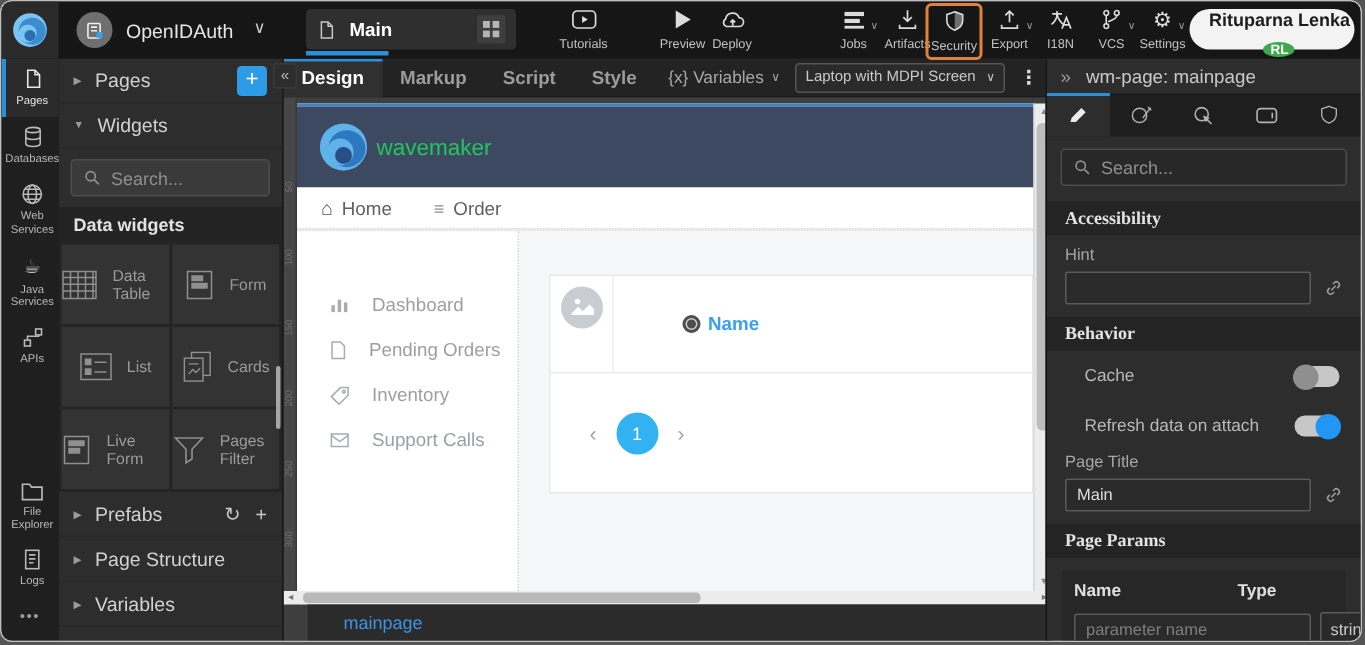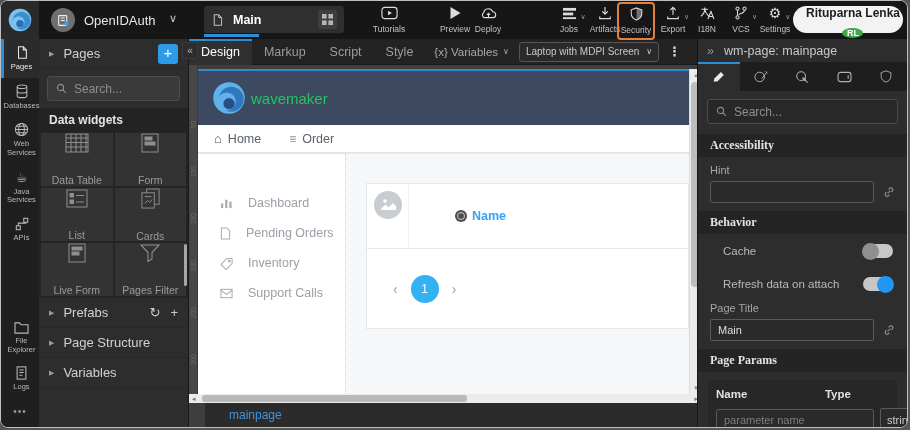--- a/index.html
+++ b/index.html
@@ -36,30 +36,30 @@
 
   
   .lpanel { position: absolute; left: 38px; top: 38px; width: 150px; bottom: 0; background: #2d2d2d; border-right: 1px solid #191919; overflow: hidden; z-index: 9; }
   .lrow { display: flex; align-items: center; height: 30px; padding: 0 10px; color: #d2d2d2; font-size: 13px; gap: 9px; border-bottom: 1px solid #282828; cursor: pointer; }
   .caret { font-size: 7px; color: #9a9a9a; }
   .add-btn { margin-left: auto; width: 20px; height: 20px; background: #2e9be6; border-radius: 3px; color: #fff; font-size: 15px; line-height: 18px; text-align: center; cursor: pointer; }
   .search-wrap { padding: 7px 8px; }
   .searchbox { height: 25px; background: #3a3a3a; border: 1px solid #4c4c4c; border-radius: 3px; display: flex; align-items: center; padding: 0 8px; gap: 7px; color: #8f8f8f; font-size: 12px; }
   .sec-header { height: 23px; background: #232323; color: #e3e3e3; font-weight: bold; font-size: 12px; display: flex; align-items: center; padding: 0 10px; }
   .tiles { display: grid; grid-template-columns: 1fr 1fr; gap: 2px; background: #242424; padding: 2px; }
-  .tile { background: #333; height: 53px; display: flex; flex-direction: column; align-items: center; justify-content: center; gap: 21px; color: #9b9b9b; font-size: 10.5px; cursor: grab; }
+  .tile { background: #333; height: 53px; display: flex; flex-direction: row; align-items: center; justify-content: center; gap: 10px; color: #9b9b9b; font-size: 10.5px; cursor: grab; }
   .tile .ticon { color: #8f8f8f; }
   .lrow-icons { margin-left: auto; display: flex; gap: 10px; color: #c9c9c9; font-size: 13px; }
   .lp-scroll { position: absolute; right: 1px; top: 205px; width: 3px; height: 42px; background: #cfcfcf; border-radius: 2px; opacity: .75; }
   .collapse-btn { position: absolute; left: 181px; top: 41px; width: 16px; height: 17px; background: #2d2d2d; border: 1px solid #3a3a3a; border-radius: 2px; color: #b9b9b9; font-size: 10px; display: flex; align-items: center; justify-content: center; z-index: 30; cursor: pointer; }
 
   
   .center { position: absolute; left: 188px; top: 38px; width: 512px; bottom: 0; background: #3e3e3e; }
   .canvas-toolbar { position: absolute; top: 0; left: 0; right: 0; height: 26px; background: #232323; display: flex; align-items: center; border-bottom: 1px solid #1a1a1a; }
-  .ctab { height: 26px; display: flex; align-items: center; padding: 0 12px; color: #9c9c9c; font-size: 12.5px; cursor: pointer; }
+  .ctab { height: 26px; display: flex; align-items: center; padding: 0 12px; color: #9c9c9c; font-size: 12.5px; cursor: pointer; font-weight: bold; }
   .ctab.active { background: #303030; color: #fff; box-shadow: inset 0 2px 0 #2a8fd8; }
   .variables-dd { color: #a8a8a8; font-size: 11.5px; margin-left: 9px; display: flex; align-items: center; gap: 5px; cursor: pointer; white-space: nowrap; }
   .device-select { margin-left: 10px; height: 20px; border: 1px solid #555; border-radius: 3px; background: #2a2a2a; color: #c9c9c9; font-size: 10px; display: flex; align-items: center; padding: 0 6px; gap: 7px; cursor: pointer; white-space: nowrap; }
   .kebab { margin-left: 9px; color: #d5d5d5; font-size: 13px; font-weight: bold; cursor: pointer; }
   .tool-divider { width: 1px; height: 15px; background: #454545; margin: 0 7px; }
   .cicon { color: #9a9a9a; margin: 0 4px; font-size: 14px; cursor: pointer; display: flex; align-items: center; }
   .cicon.disabled { color: #595959; }
 
   .canvas-area { position: absolute; top: 26px; left: 0; right: 0; bottom: 33px; background: #3e3e3e; overflow: hidden; }
   .ruler { position: absolute; left: 0; top: 0; width: 9px; bottom: 0; background: #474747; border-right: 1px solid #393939; }
@@ -329,20 +329,24 @@
       <span class="rlbl">Logs</span>
     </div>
     <div class="rail-more">•••</div>
   </div>
 
   <div class="lpanel">
     <div class="lrow">
       <span class="caret">▶</span>
       <span>Pages</span>
       <span class="add-btn">+</span>
+    </div>
+    <div class="lrow">
+      <span class="caret">▼</span>
+      <span>Widgets</span>
     </div>
     <div class="search-wrap">
       <div class="searchbox">
         <span>
             <svg width="11" height="11" viewBox="0 0 16 16" fill="none" stroke="currentColor" stroke-width="1.6">
               <circle cx="6.5" cy="6.5" r="4.5"></circle>
               <path d="M10 10l4.5 4.5"></path>
             </svg>
           </span>
         <span>Search...</span>

